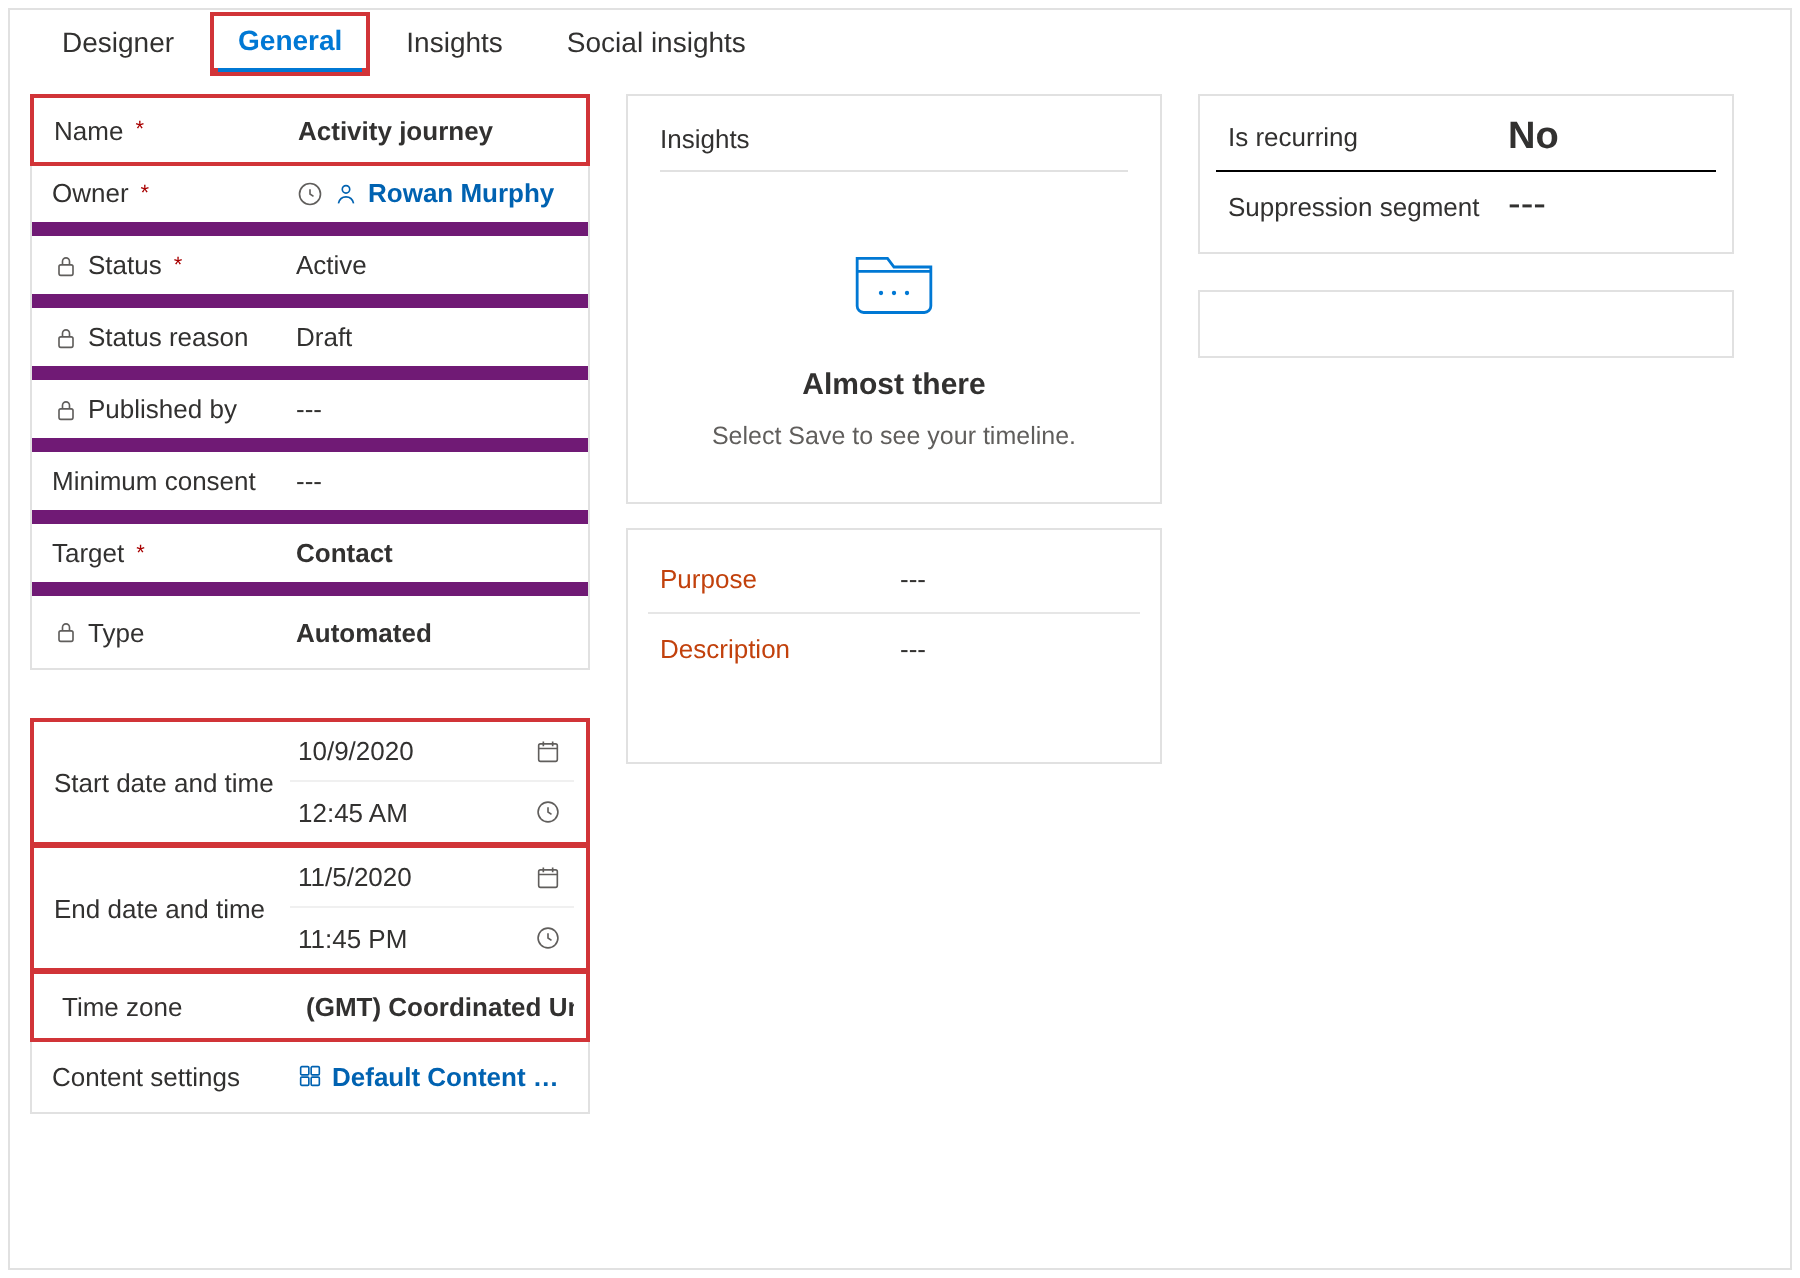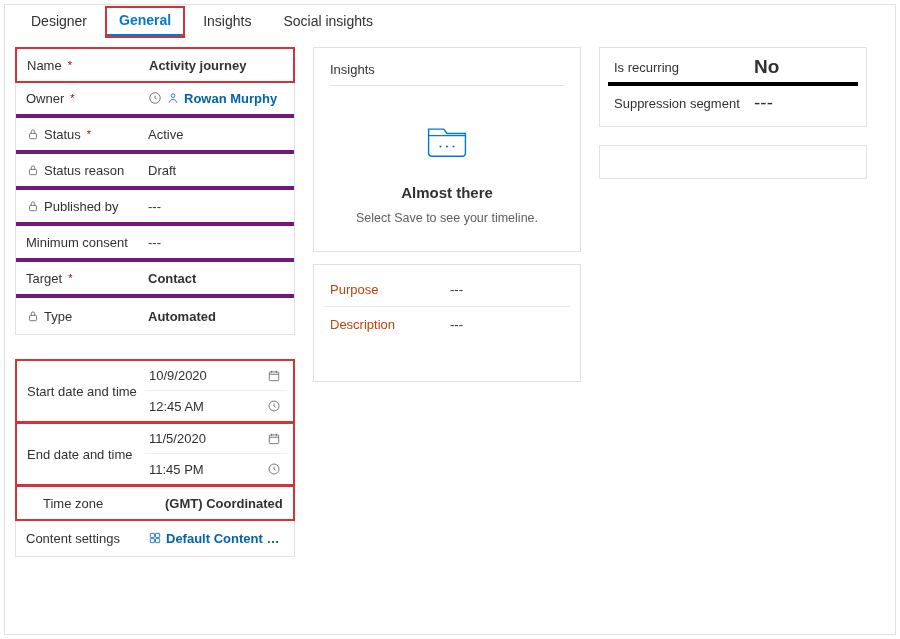--- a/index.html
+++ b/index.html
@@ -61,21 +61,21 @@
 
   .hl-red { border: 2px solid #d13438; }
   .panel { border: 1px solid #e1e1e1; background:#fff; }
 
   
   .form-block { }
   .form-row {
     display:flex;
     align-items:center;
     height:36px;
-    border-bottom:4px solid #701a75;
+    border-bottom:7px solid #701a75;
     padding: 0 6px 0 4px;
   }
   .form-row:last-child{ border-bottom:none;}
   .label-cell{
     width: 124px;
     display:flex;
     align-items:center;
     font-size:13px;
     color:#323130;
     gap:4px;
@@ -129,21 +129,21 @@
   }
   .date-line:last-child{border-bottom:none;}
   .date-line .val{font-size:13px;}
   .date-line .picker{color:#605e5c;}
 
   .tz-row{
     display:flex;
     align-items:center;
     height:36px;
     border-bottom:1px solid #e6e6e6;
-    padding:0 6px 0 20px;
+    padding:0 6px 0 8px;
   }
   .tz-row .value-cell{font-weight:600; white-space:nowrap; overflow:hidden;}
 
   
   .timeline-card{
     padding:14px 16px 26px 16px;
     text-align:center;
   }
   .timeline-card .section-title{
     text-align:left;
@@ -178,21 +178,21 @@
   .meta-row:last-child{border-bottom:none;}
   .meta-row .ml{ width:120px; font-size:13px; color:#c2410c;}
   .meta-row .mv{ font-size:13px; color:#323130;}
 
   
   .right-card{ padding:4px 8px 6px 8px;}
   .right-row{
     display:flex;
     align-items:center;
     height:34px;
-    border-bottom:4px solid #000000;
+    border-bottom:1px solid #000000;
     padding:0 6px;
   }
   .right-row:last-child{border-bottom:none;}
   .right-row .rl{ width:140px; font-size:13px; color:#323130;}
   .right-row .rv{ font-size:19px; color:#323130; font-weight:600;}
   .right-row .rv.normal{font-weight:400;}
   .empty-card{ height:34px;}
 
   .row-hl{ border:2px solid #d13438; margin:-1px; }
 

